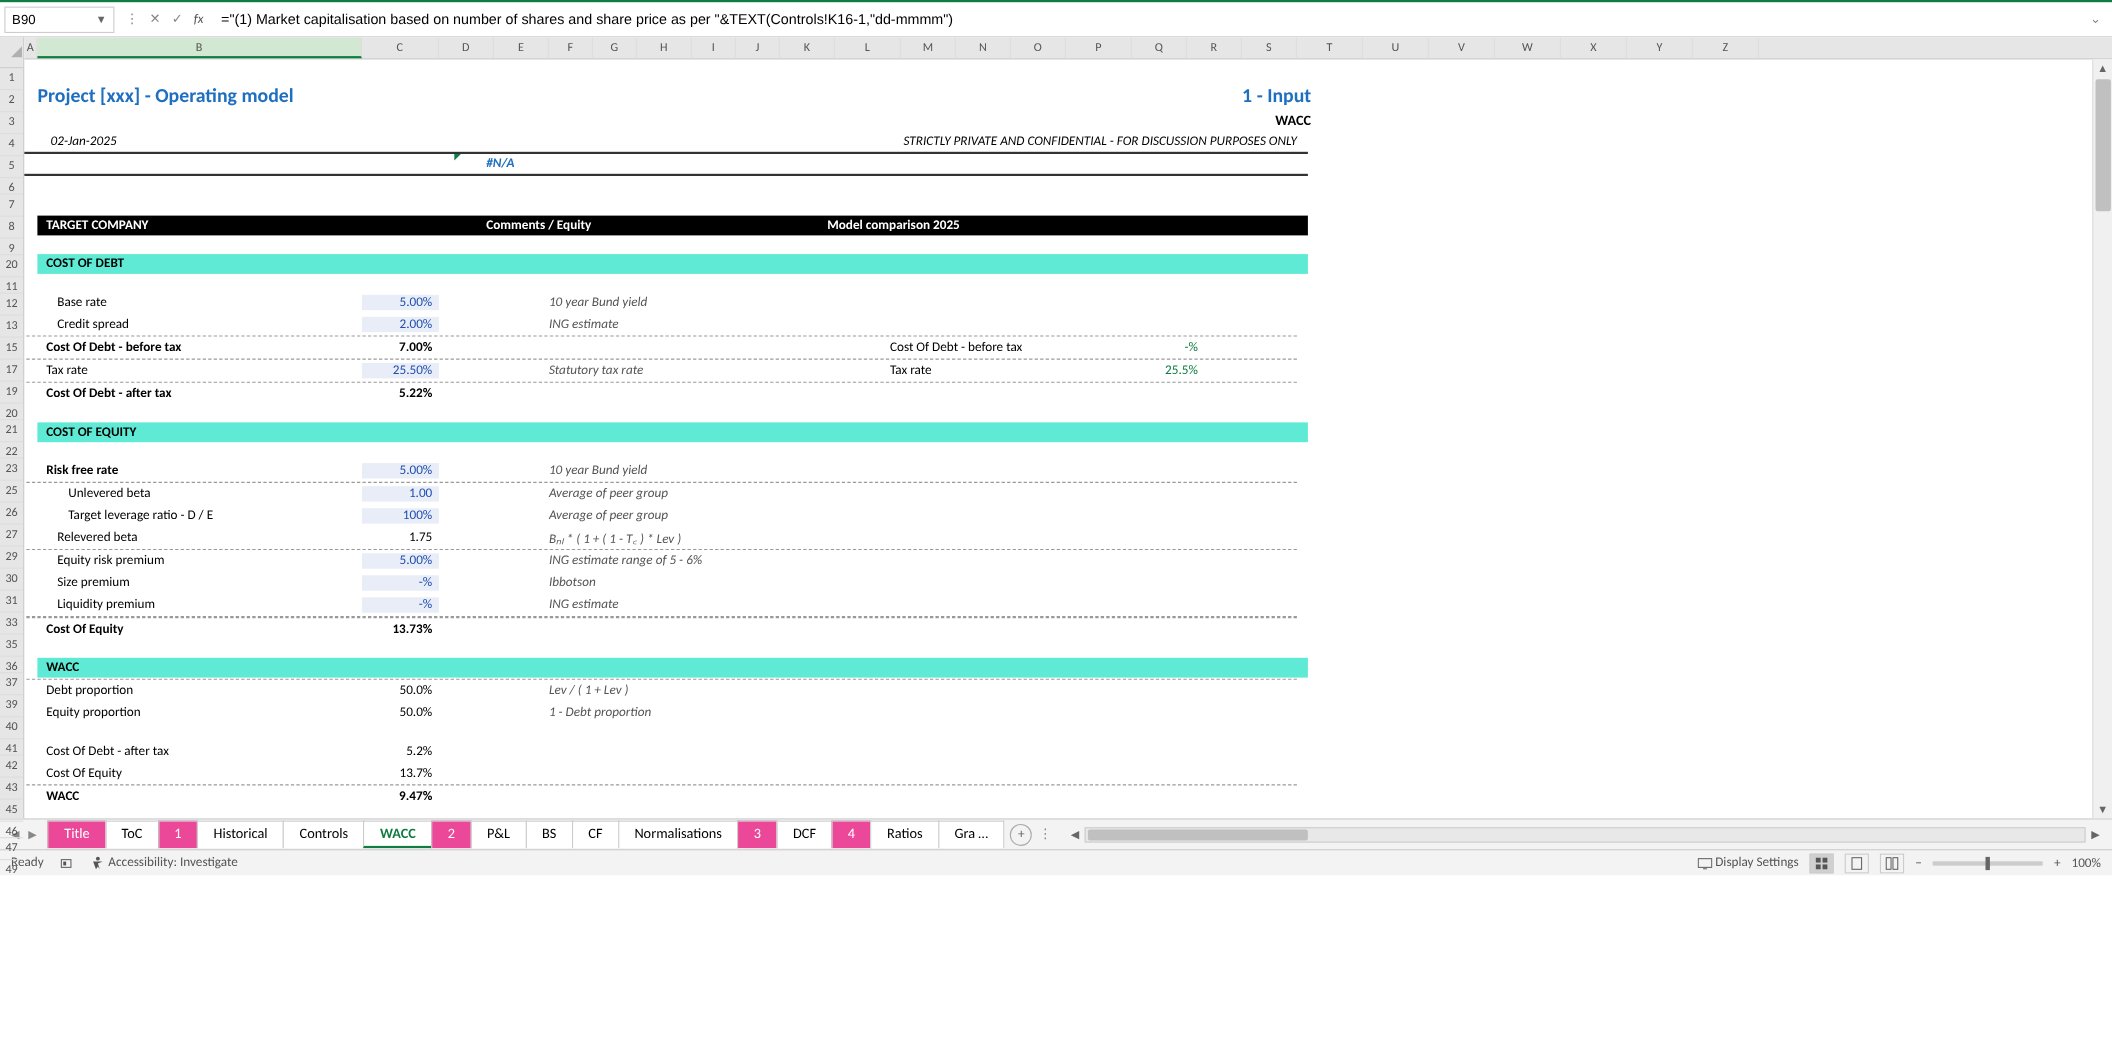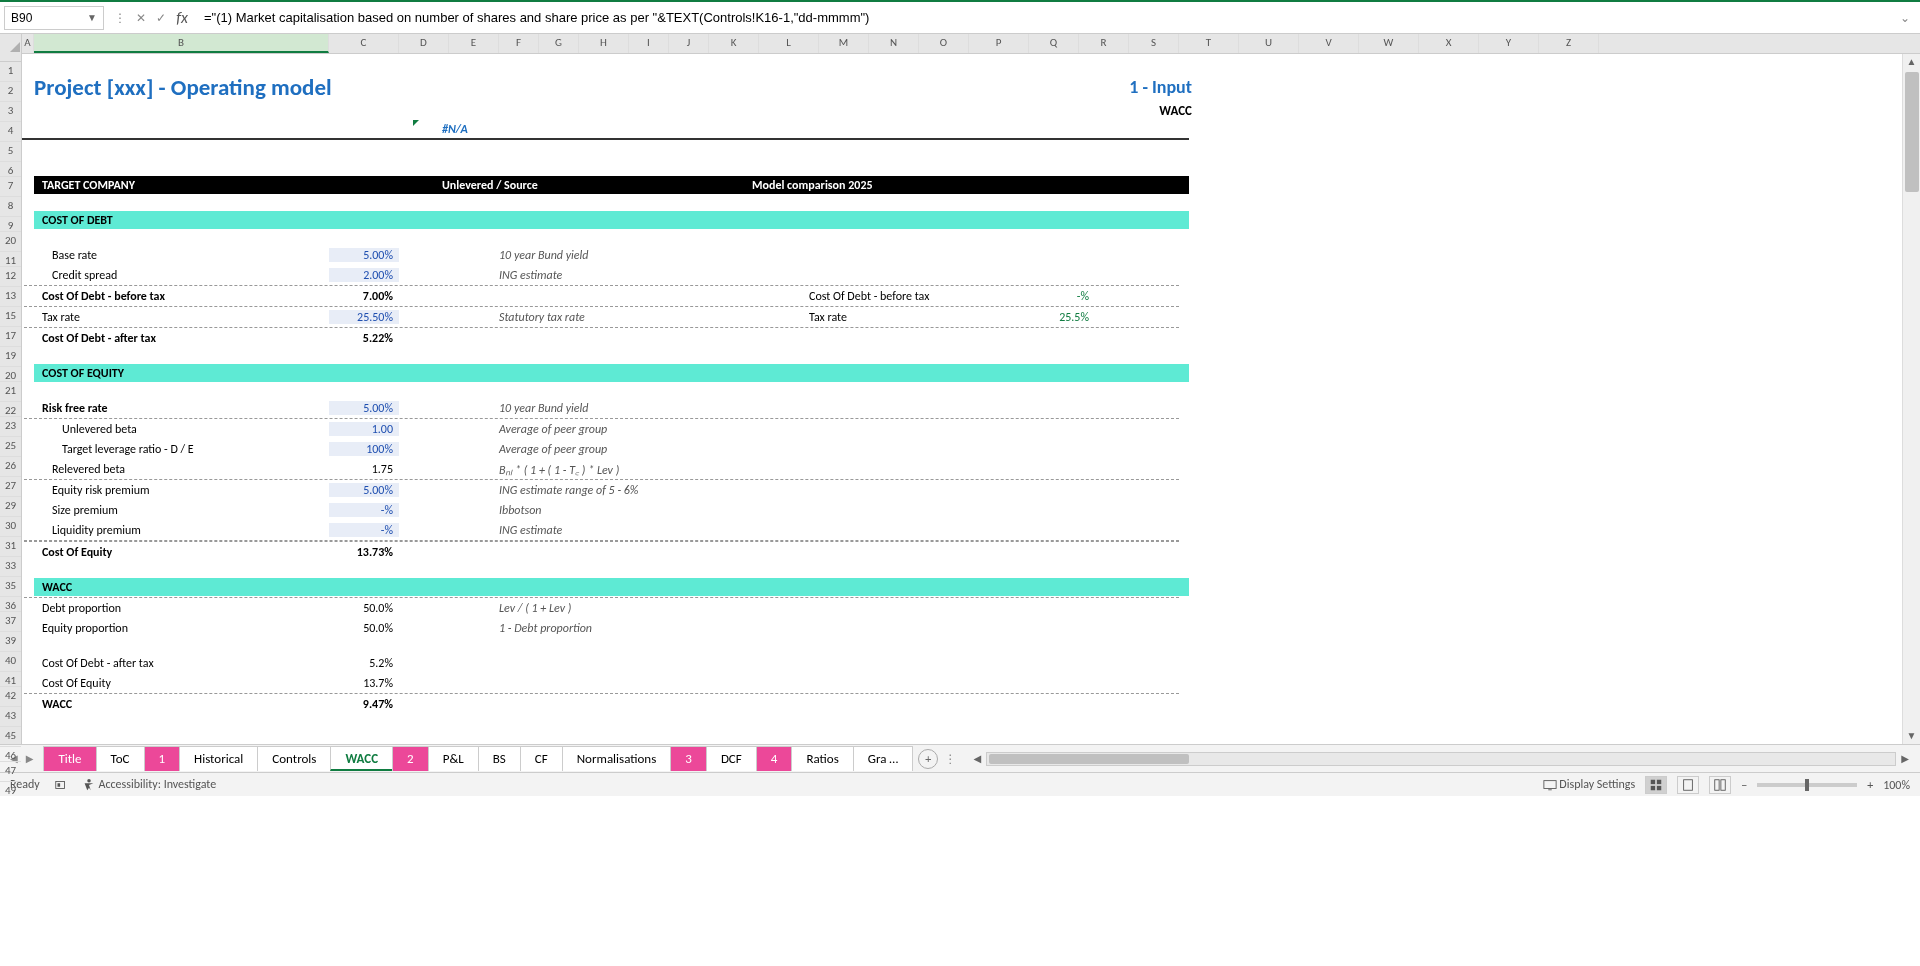--- a/index.html
+++ b/index.html
@@ -6,21 +6,21 @@
 body { font-family: Calibri, Arial, sans-serif; font-size: 12px; overflow: hidden; background: #fff; }
 
 .top-border { height: 2px; background: #107c41; }
 
 .formula-bar { display: flex; align-items: center; height: 32px; border-bottom: 1px solid #ccc; padding: 0 4px; }
 .name-box { width: 100px; height: 24px; border: 1px solid #ccc; display: flex; align-items: center; padding: 0 6px; background: #fff; }
 .name-box input { border: none; outline: none; width: 100%; font-size: 12px; }
 .name-dd { color: #666; font-size: 10px; margin-left: auto; }
 .fb-icons { display: flex; align-items: center; gap: 10px; padding: 0 10px; color: #888; }
 .fb-icons span { cursor: default; }
-.fx-label { font-style: italic; color: #555; font-size: 16px; }
+.fx-label { font-style: italic; color: #555; font-size: 12px; }
 .formula-input { flex: 1; height: 24px; border: none; outline: none; font-size: 13px; padding: 0 6px; }
 .fb-expand { color: #888; padding: 0 6px; }
 
 .grid-container { display: flex; height: 710px; position: relative; }
 .rowhdr-col { width: 22px; background: #e6e6e6; border-right: 1px solid #ccc; flex-shrink: 0; }
 .rowhdr { height: 20px; text-align: center; font-size: 11px; color: #555; border-bottom: 1px solid #ddd; line-height: 18px; }
 .rowhdr.short { height: 15px; }
 .corner { height: 20px; background: #e6e6e6; border-bottom: 1px solid #ccc; }
 .select-all-tri { width: 0; height: 0; border-left: 10px solid transparent; border-bottom: 10px solid #b0b0b0; margin-left: 10px; margin-top: 8px; }
 
@@ -36,21 +36,21 @@
 .cA { width: 12px; flex-shrink: 0; }
 .cB { width: 295px; padding-left: 8px; }
 .cB2 { width: 295px; padding-left: 18px; }
 .cB3 { width: 295px; padding-left: 28px; }
 .cC { width: 70px; text-align: right; padding-right: 6px; padding-left: 20px; }
 .cD { width: 50px; }
 .cE { width: 50px; text-align: right; padding-right: 4px; }
 .wide-comment { width: 360px; font-style: italic; color: #555; }
 .cModel { width: 220px; }
 .cModelVal { width: 60px; text-align: right; color: #107c41; }
-.proj-title { color: #1f6fc0; font-size: 23px; font-weight: bold; }
+.proj-title { color: #1f6fc0; font-size: 18px; font-weight: bold; }
 .input-label { margin-left: auto; margin-right: 10px; color: #1f6fc0; font-size: 18px; font-weight: bold; }
 .wacc-label { text-align: right; font-weight: bold; font-size: 13px; padding-right: 10px; }
 .date-row { display: flex; padding-left: 12px; font-style: italic; font-size: 12px; border-bottom: 2px solid #333; }
 .confidential { margin-left: auto; margin-right: 10px; font-style: italic; }
 .green-tri { position: absolute; width: 0; height: 0; border-top: 6px solid #107c41; border-right: 6px solid transparent; left: 391px; top: 0; }
 
 .black-bar { background: #000; color: #fff; font-weight: bold; display: flex; padding: 2px 8px; width: 1155px; }
 .section-bar { background: #5eead4; font-weight: bold; padding: 2px 8px; width: 1155px; }
 .sep-line { border-bottom: 1px dashed #999; width: 1155px; margin-left: 2px; }
 
@@ -195,35 +195,40 @@
           <span class="proj-title">Project [xxx] - Operating model</span>
           <span class="input-label">1 - Input</span>
         </div>
       </div>
 
       <div class="row">
           <div class="cA"></div>
           <div style="flex:1;" class="wacc-label">WACC</div>
         </div>
 
+      <div class="row date-row" style="width:1167px;margin-left:0;">
+        <div class="cA"></div>
+        <span>02-Jan-2025</span>
+        <span class="confidential">STRICTLY PRIVATE AND CONFIDENTIAL - FOR DISCUSSION PURPOSES ONLY</span>
+      </div>
 
       <div class="row" style="position:relative;width:1167px;border-bottom:2px solid #333;padding-left:20px;">
         <div class="green-tri"></div>
         <span style="margin-left:400px;color:#1f6fc0;font-style:italic;font-weight:bold;">#N/A</span>
       </div>
 
       <div class="row short"></div>
 
       <div class="row"></div>
 
       <div class="row">
           <div class="cA"></div>
         <div class="black-bar">
           <span style="width:400px;">TARGET COMPANY</span>
-          <span style="width:310px;">Unlevered / Source</span>
+          <span style="width:310px;">Comments / Equity</span>
           <span>Model comparison 2025</span>
         </div>
       </div>
 
       <div class="row short"></div>
 
       <div class="row">
           <div class="cA"></div>
           <div class="section-bar">COST OF DEBT</div>
         </div>

